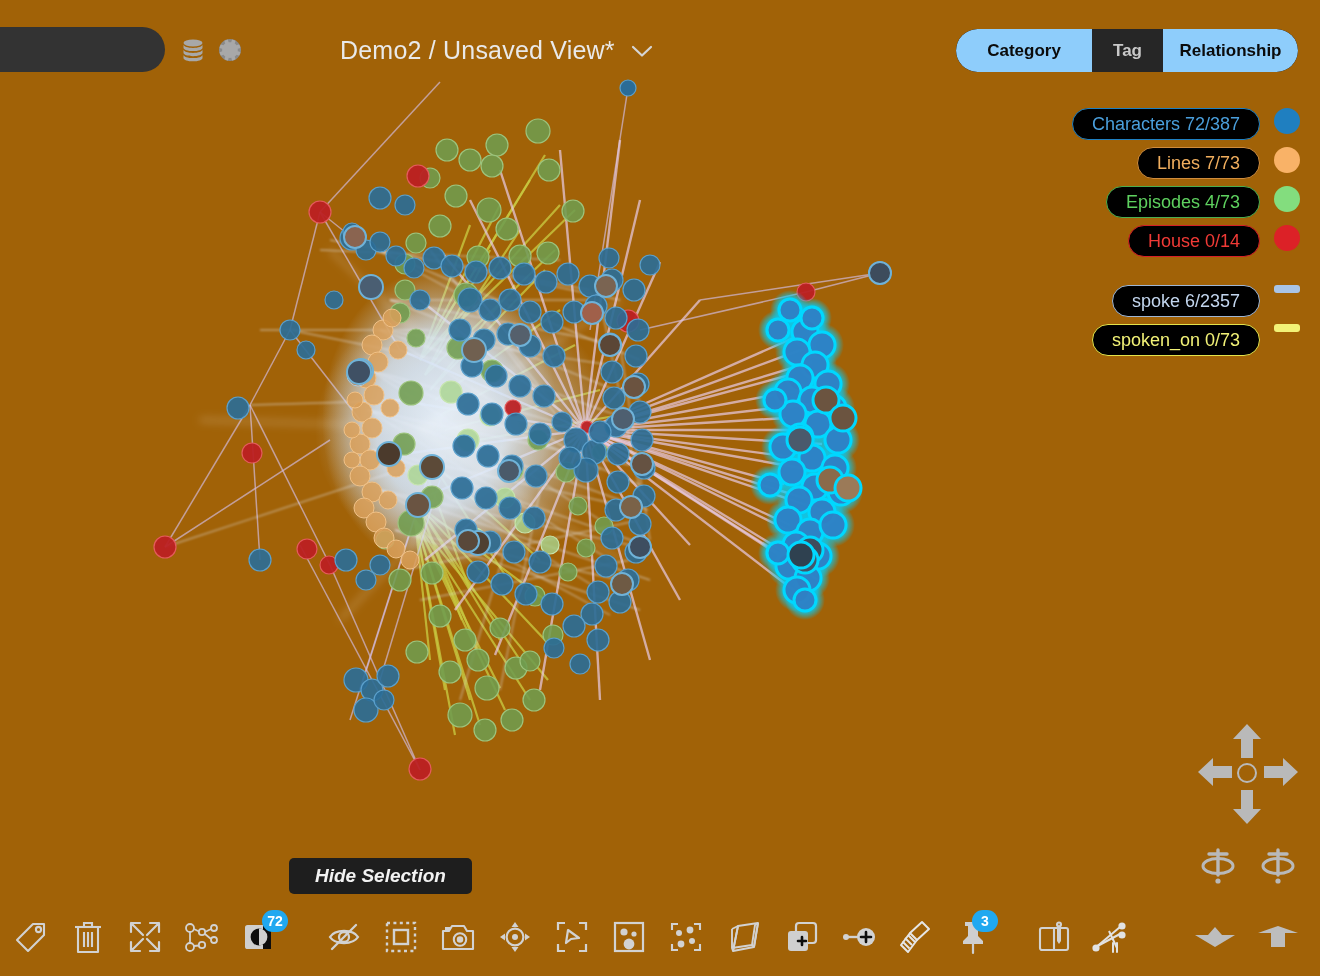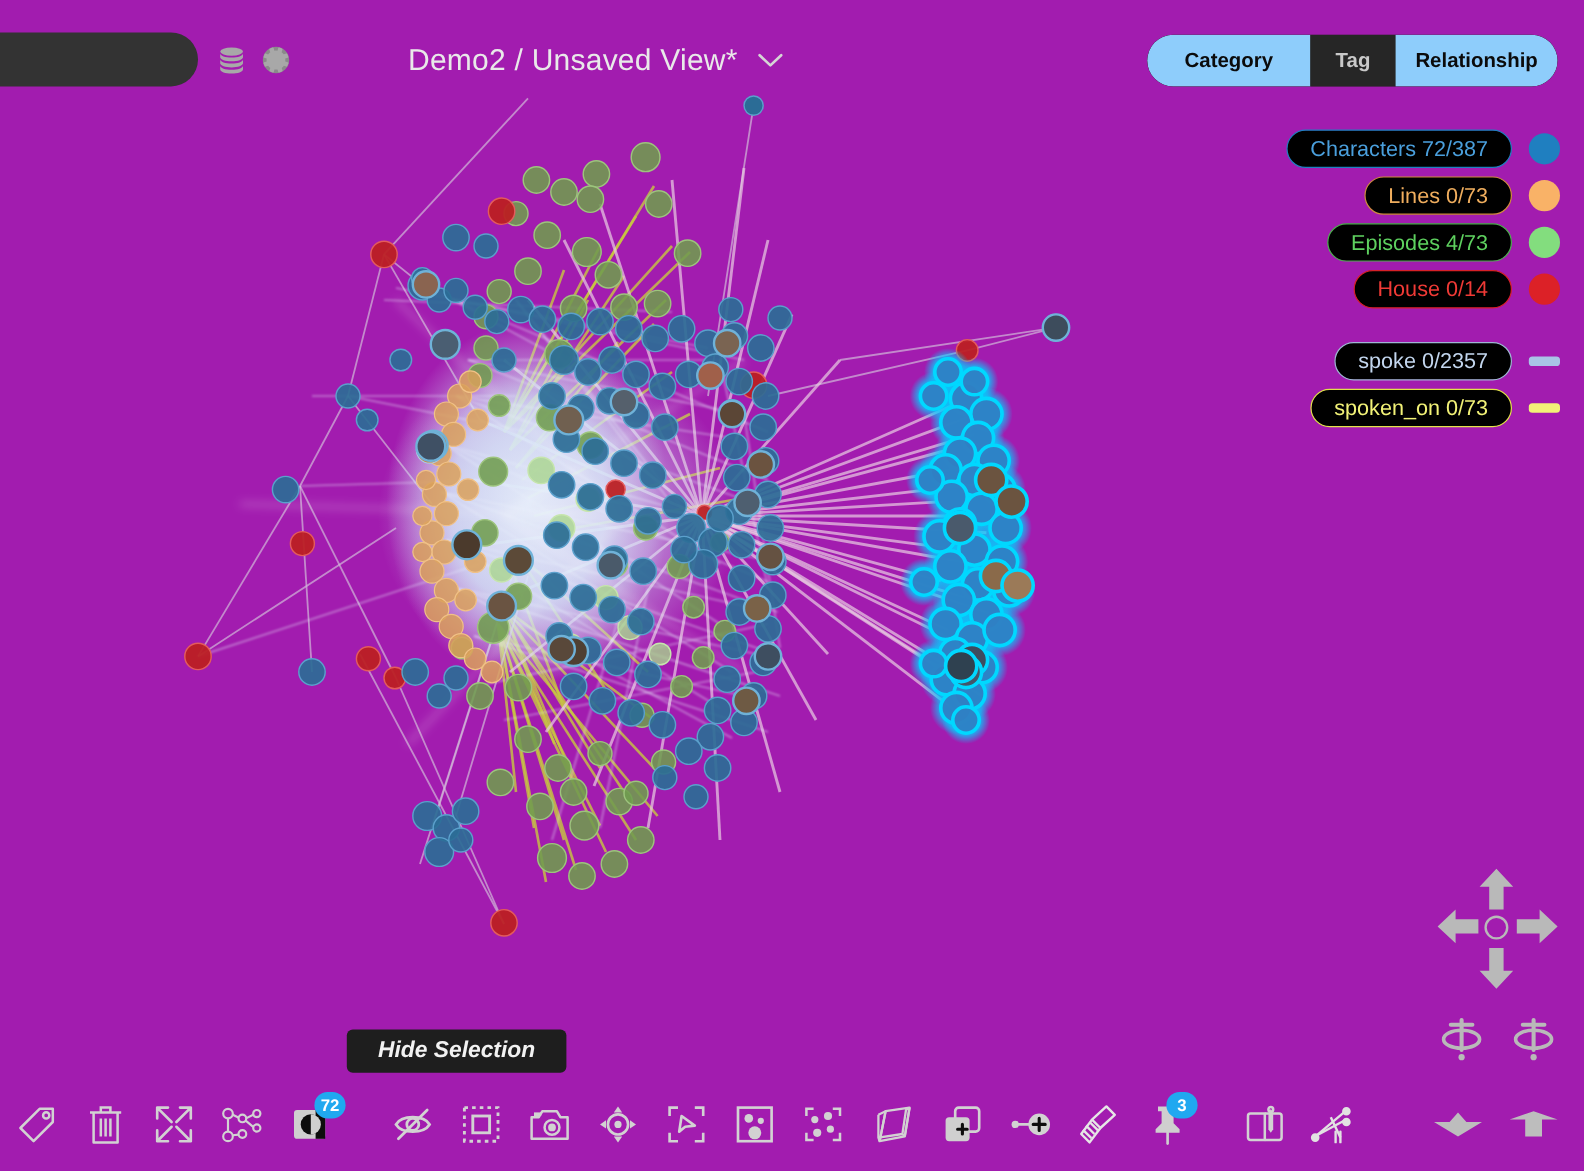--- a/index.html
+++ b/index.html
@@ -2,21 +2,21 @@
 <html><head>
 <meta charset="utf-8">
 <style>
   * { box-sizing: border-box; margin: 0; padding: 0; }
   html, body {
     width: 1320px; height: 976px;
     background: #000;
     font-family: "Liberation Sans", sans-serif;
     overflow: hidden;
   }
-  #app { position: relative; width: 1320px; height: 976px; background: #a21caf; }
+  #app { position: relative; width: 1320px; height: 976px; background: #a16207; }
 
   
   #topbar { position: absolute; left: 0; top: 0; width: 1320px; height: 80px; z-index: 40; }
 
   #search-wrap {
     position: absolute; left: -40px; top: 27px;
     width: 205px; height: 45px;
     background: #333333; border-radius: 23px;
     display: flex; align-items: center;
   }
@@ -56,21 +56,21 @@
   .tab:first-child { border-top-left-radius: 22px; border-bottom-left-radius: 22px; }
   .tab:last-child { border-top-right-radius: 22px; border-bottom-right-radius: 22px; text-align: center; }
   .tab.w1 { width: 136px; }
   .tab.w2 { width: 135px; }
   .tab.w3 { width: 71px; }
   .tab.w4 { width: 135px; }
 
   
   #legend { position: absolute; right: 20px; top: 108px; width: 260px; z-index: 30; }
   .legend-row {
-    display: flex; align-items: center; justify-content: flex-end;
+    display: flex; align-items: flex-start; justify-content: flex-end;
     margin-bottom: 7px; cursor: pointer;
   }
   .legend-pill {
     height: 32px; border-radius: 17px; border: 1.6px solid #888;
     display: flex; align-items: center; justify-content: center;
     padding: 0 19px; font-size: 18px; white-space: nowrap; background: #000;
   }
   .legend-swatch { width: 26px; height: 26px; border-radius: 50%; margin-left: 14px; flex: 0 0 auto; }
   .legend-swatch.bar { height: 8px; border-radius: 3px; }
 
@@ -677,42 +677,42 @@
 
     <div class="legend-row">
       <div class="legend-pill" style="border-color:#1f7fc0;color:#4a9fdc;">
         <span>Characters 72/387</span>
       </div>
       <div class="legend-swatch" style="background:#1f7fc0"></div>
     </div>
 
     <div class="legend-row">
       <div class="legend-pill" style="border-color:#d08c3c;color:#f0ae5e;">
-        <span>Lines 0/73</span>
+        <span>Lines 7/73</span>
       </div>
       <div class="legend-swatch" style="background:#f9b267"></div>
     </div>
 
     <div class="legend-row">
       <div class="legend-pill" style="border-color:#4cae4f;color:#5ed15f;">
         <span>Episodes 4/73</span>
       </div>
       <div class="legend-swatch" style="background:#83dd7e"></div>
     </div>
 
     <div class="legend-row" style="margin-bottom:28px">
       <div class="legend-pill" style="border-color:#d62027;color:#f03a36;">
         <span>House 0/14</span>
       </div>
       <div class="legend-swatch" style="background:#dc2127"></div>
     </div>
 
     <div class="legend-row">
       <div class="legend-pill" style="border-color:#9fb6d4;color:#c3d6ee;">
-        <span>spoke 0/2357</span>
+        <span>spoke 6/2357</span>
       </div>
       <div class="legend-swatch bar" style="background:#a9c4e6"></div>
     </div>
 
 
     <div class="legend-row">
       <div class="legend-pill" style="border-color:#e3e34a;color:#f2f277;">
         <span>spoken_on 0/73</span>
       </div>
       <div class="legend-swatch bar" style="background:#f2f277"></div>

